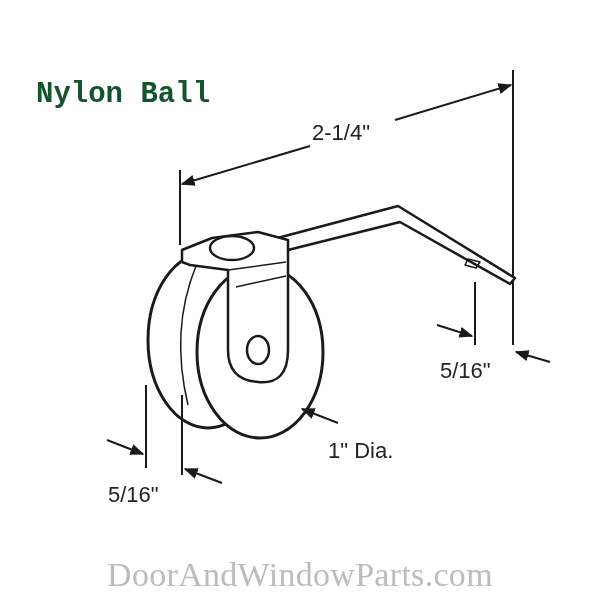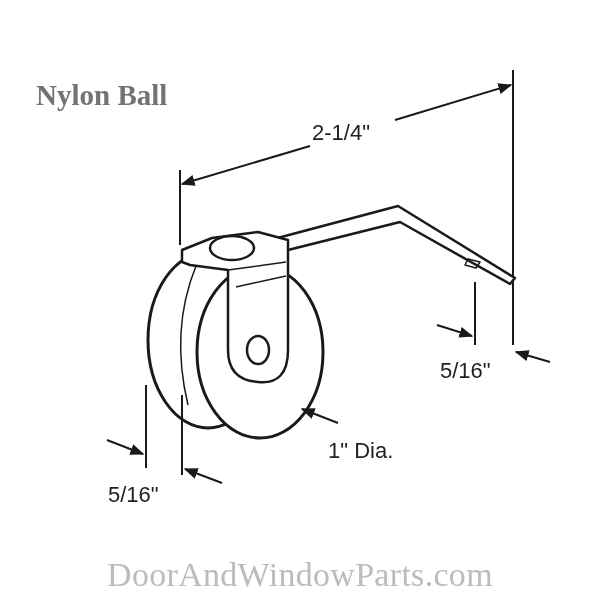--- a/index.html
+++ b/index.html
@@ -1,17 +1,17 @@
 <!DOCTYPE html>
 <html><head>
   <meta charset="utf-8">
   <style>
     html, body { margin: 0; padding: 0; background: #ffffff; }
     .canvas { position: relative; width: 600px; height: 600px; background: #ffffff; overflow: hidden; }
-    .title { position: absolute; left: 36px; top: 76px; font-family: Liberation Serif, serif; font-weight: bold; font-size: 29px; line-height: 38px; color: #737373; text-align: center; }
+    .title { position: absolute; left: 36px; top: 76px; font-family: Liberation Mono, monospace; font-weight: bold; font-size: 29px; line-height: 38px; color: #14532d; text-align: center; }
     .title span { display: block; }
     .label { position: absolute; font-family: "Liberation Sans", sans-serif; font-size: 22px; color: #222222; white-space: nowrap; }
     .watermark { position: absolute; left: 0; width: 600px; top: 556px; text-align: center; font-family: "Liberation Serif", serif; font-size: 34px; color: #bcbcbc; letter-spacing: 0.3px; }
     svg.drawing { position: absolute; left: 0; top: 0; }
   </style>
 </head>
 <body>
 
 <div class="canvas">
 

